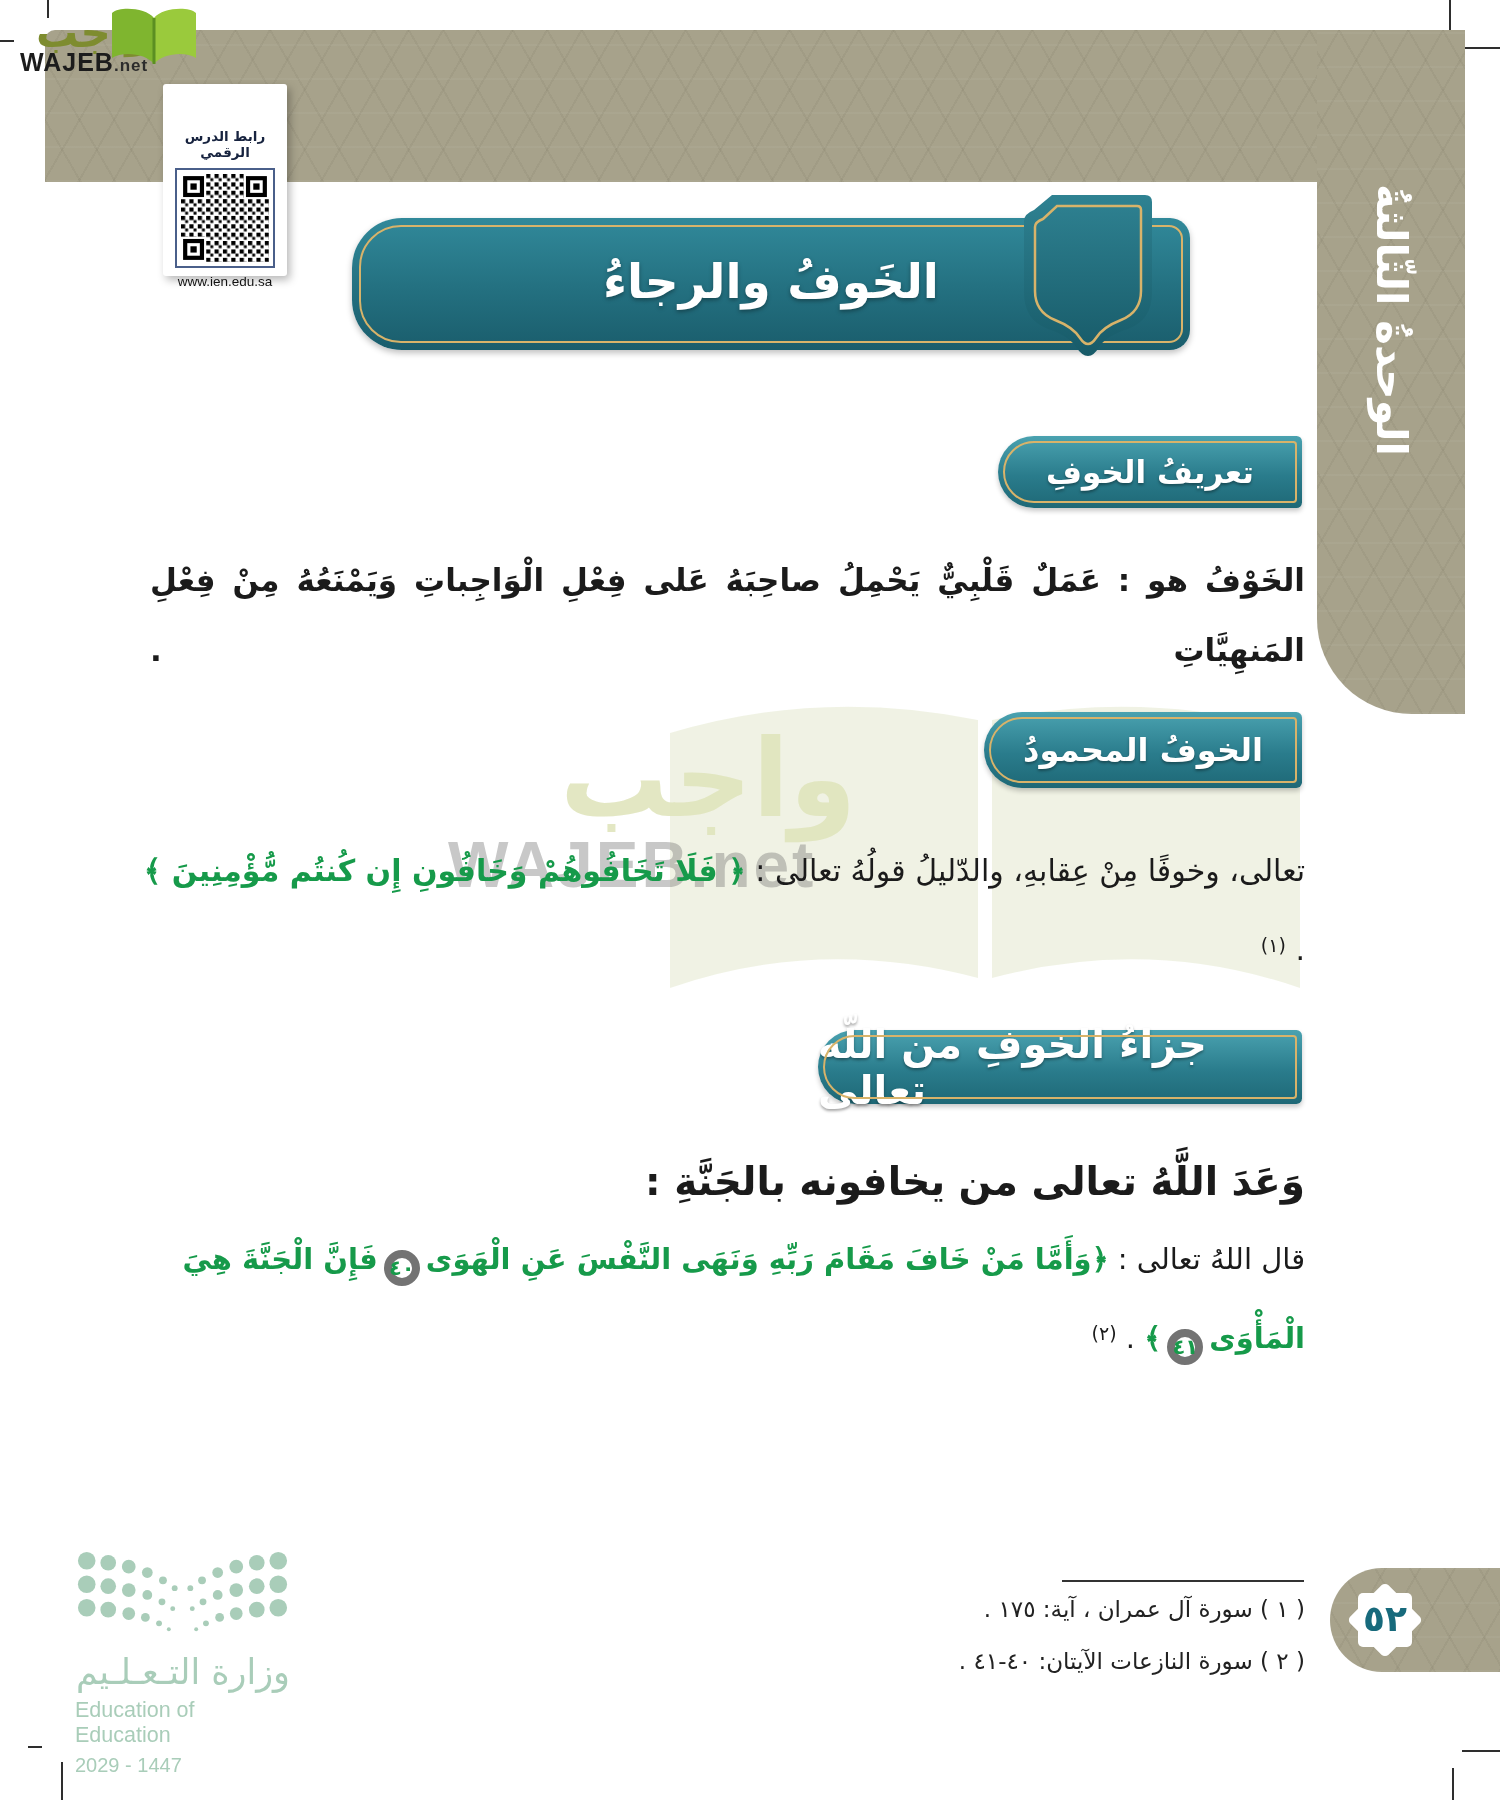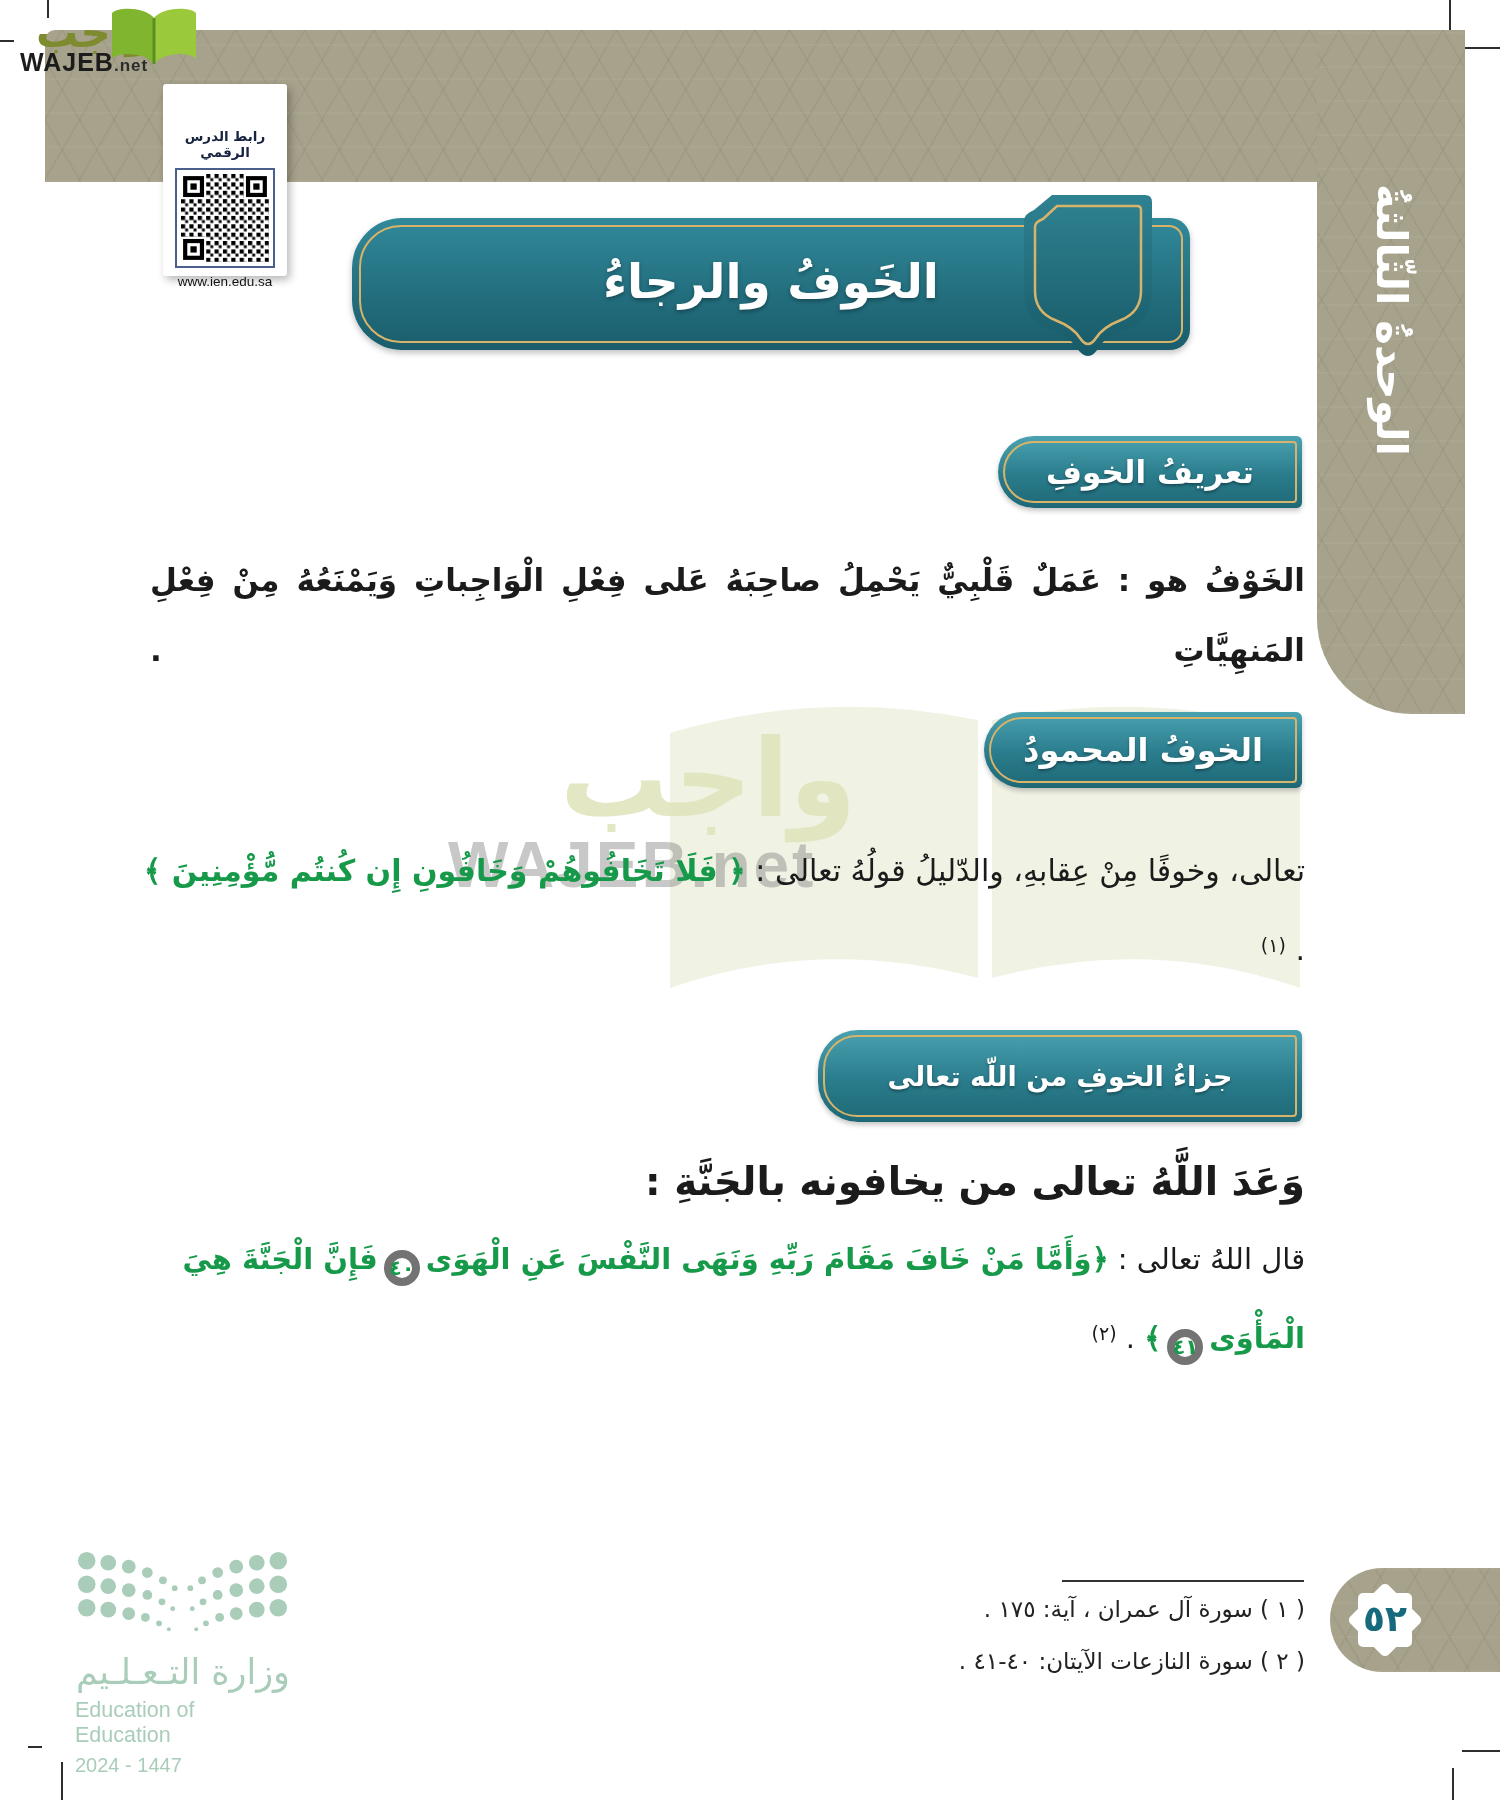--- a/index.html
+++ b/index.html
@@ -53,21 +53,21 @@
 
   
   .sec-head { z-index:3; background:linear-gradient(180deg,#4aa2b0 0%,#2a7c8c 55%,#1e6876 100%);
     border-radius:40px 6px 6px 40px; box-shadow:0 3px 5px rgba(0,0,0,.22);
     display:flex; align-items:center; justify-content:center; color:#fff; font-weight:bold;
     text-shadow:0 2px 3px rgba(0,0,0,.35); }
   .sec-head::after { content:''; position:absolute; inset:5px; border:2px solid #d8b36a;
     border-radius:34px 4px 4px 34px; pointer-events:none; }
   .sec-head-1 { left:998px; top:436px; width:304px; height:72px; font-size:31px; }
   .sec-head-2 { left:984px; top:712px; width:318px; height:76px; font-size:32px; }
-  .sec-head-3 { left:818px; top:1030px; width:484px; height:92px; font-size:27px; }
+  .sec-head-3 { left:818px; top:1030px; width:484px; height:74px; font-size:40px; }
 
   
   .para { direction:rtl; z-index:3; position:absolute; color:#1b1b1b; }
   .jline { text-align:justify; text-align-last:justify; }
   .rline { text-align:right; }
   .p1 { left:150px; top:545px; width:1155px; font-size:31px; font-weight:bold; line-height:70px; }
   .p2 { left:140px; top:820px; width:1165px; font-size:30px; line-height:74px; }
   .p2 .l2 { margin-top:14px; }
   .p3-lead { left:150px; top:1150px; width:1155px; font-size:39px; font-weight:bold; line-height:64px; }
   .p3-verse { left:150px; top:1222px; width:1155px; font-size:29px; line-height:74px; }
@@ -250,14 +250,14 @@
       <circle cx="208" cy="60" r="9"></circle>
         <circle cx="186" cy="62" r="8"></circle>
         <circle cx="165" cy="66" r="6.5"></circle>
         <circle cx="148" cy="70" r="4.5"></circle>
         <circle cx="134" cy="76" r="3"></circle>
         <circle cx="124" cy="82" r="2"></circle>
     </g>
   </svg>
   <div class="moe-ar">وزارة التـعـلـيم</div>
   <div class="moe-en">Education of Education</div>
-  <div class="moe-years">2024 - 1447</div>
+  <div class="moe-years">2029 - 1447</div>
 </div>
 
 </body></html>

